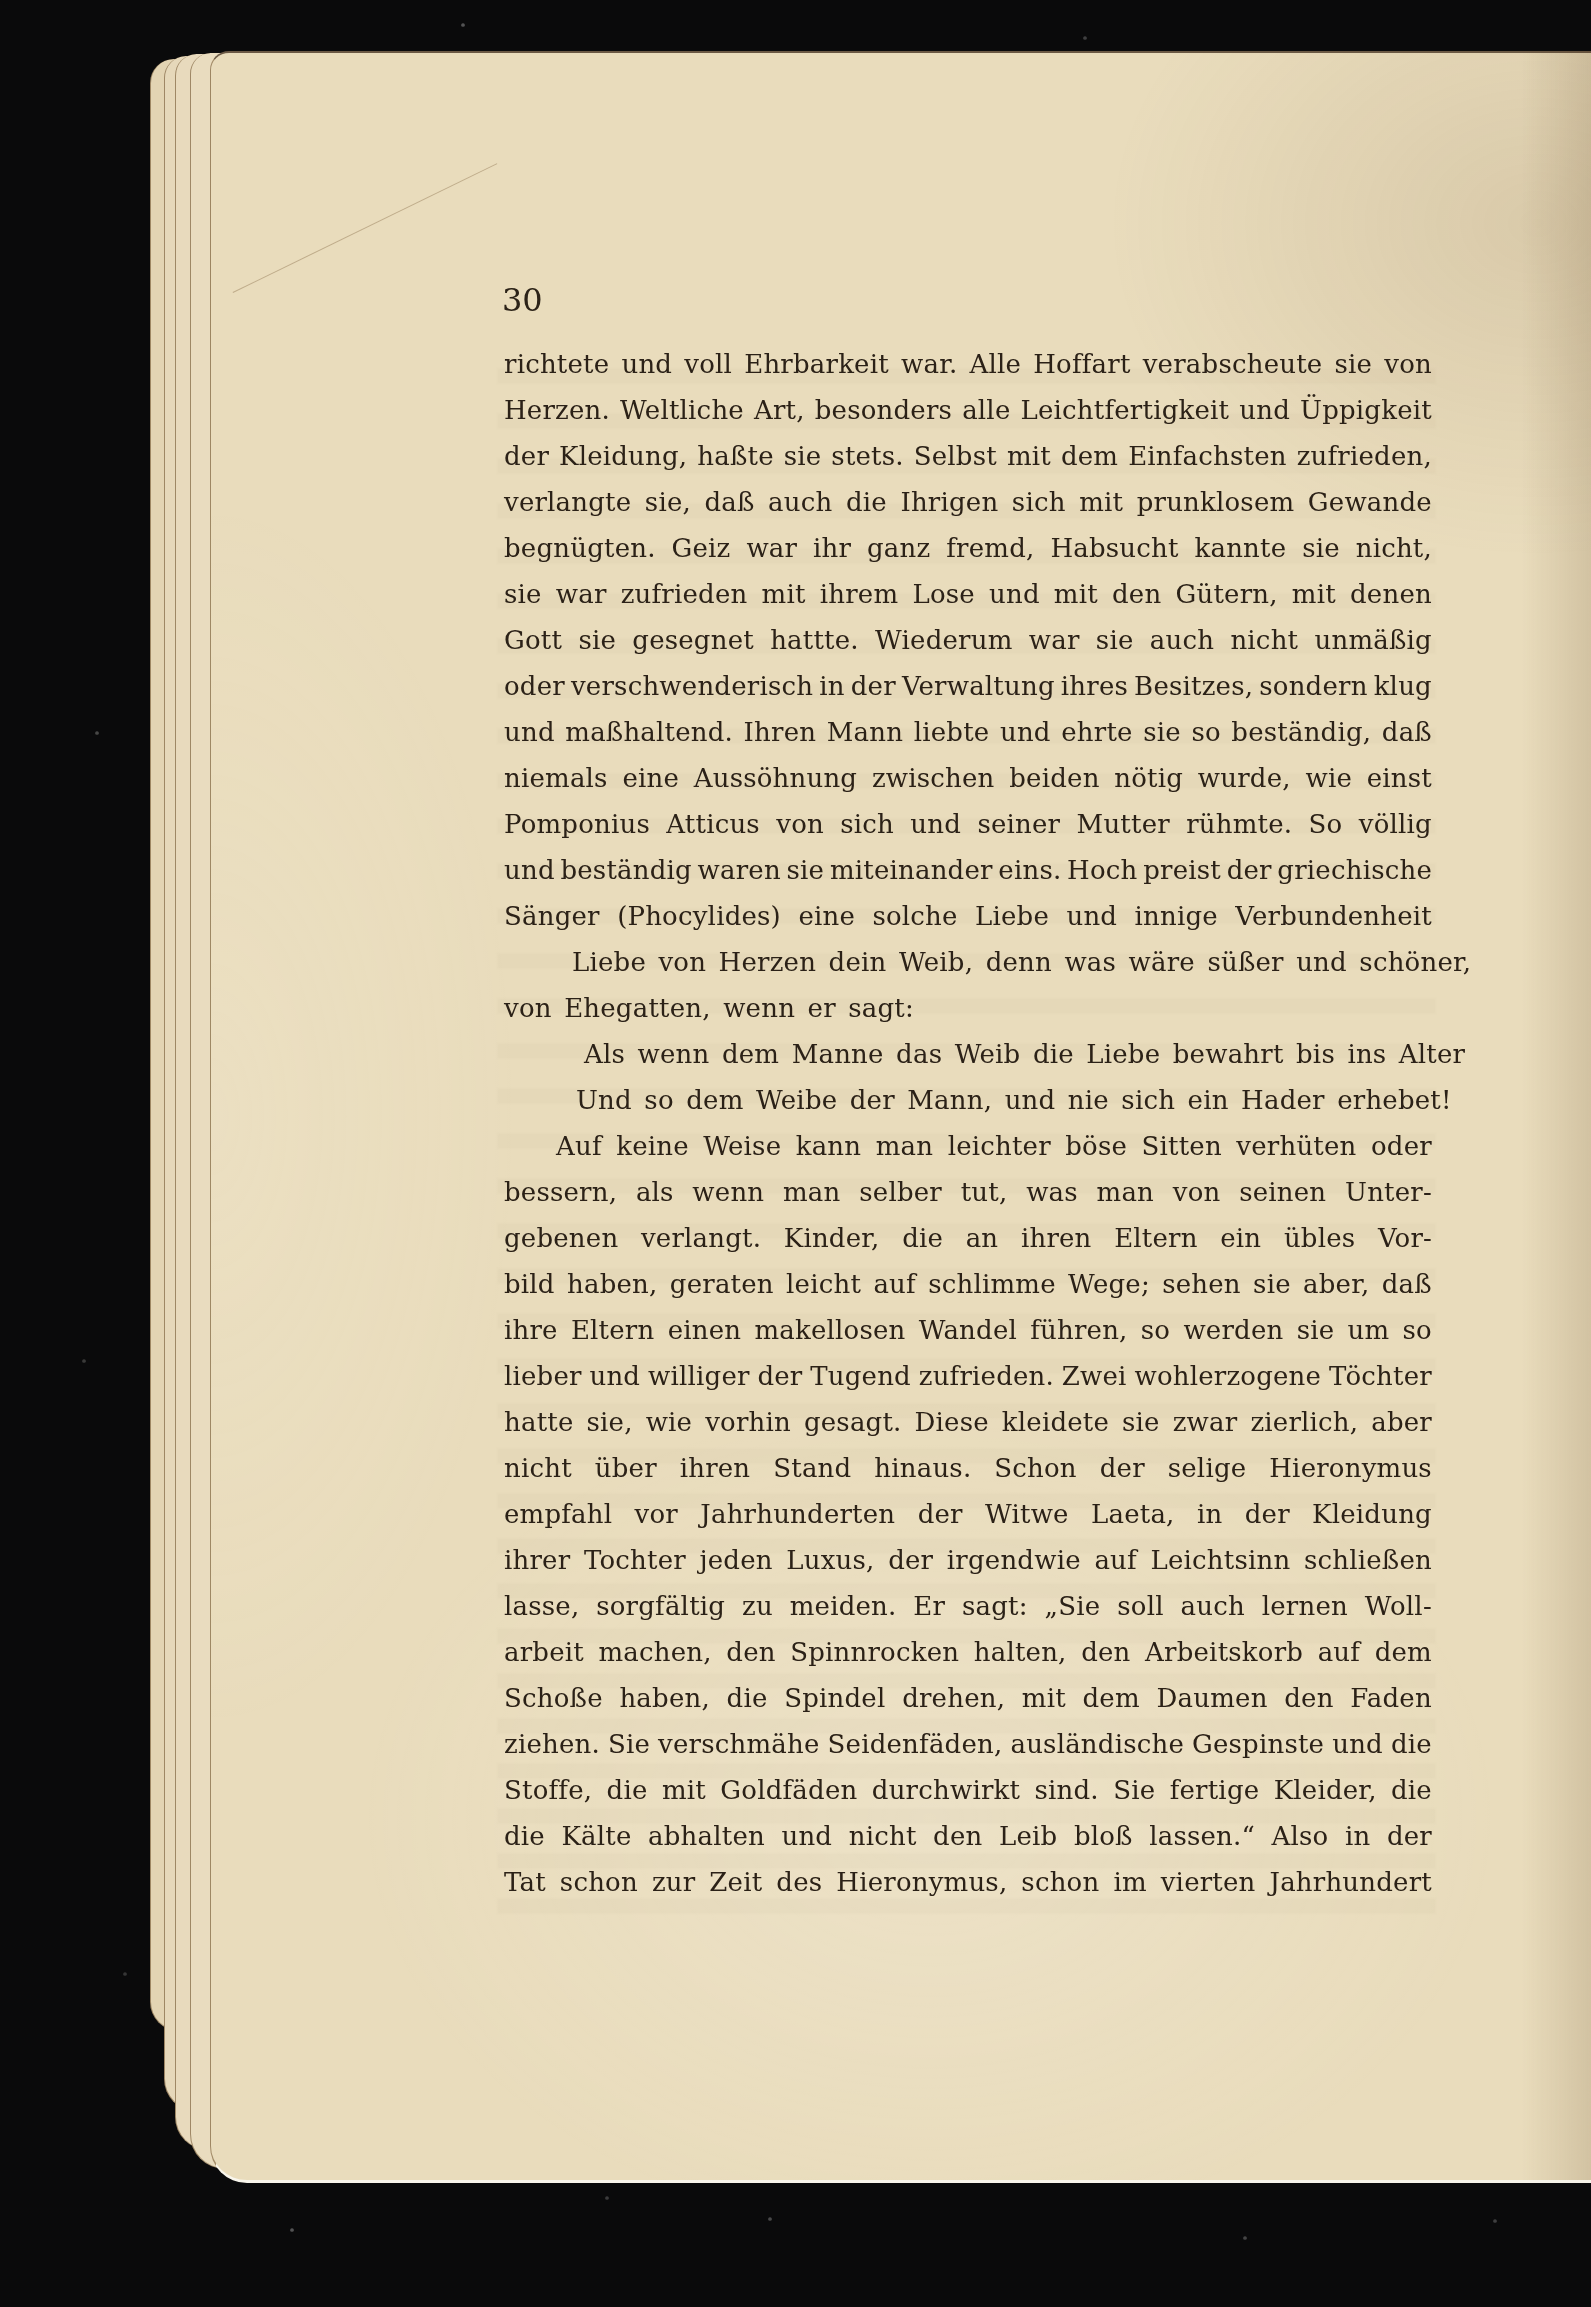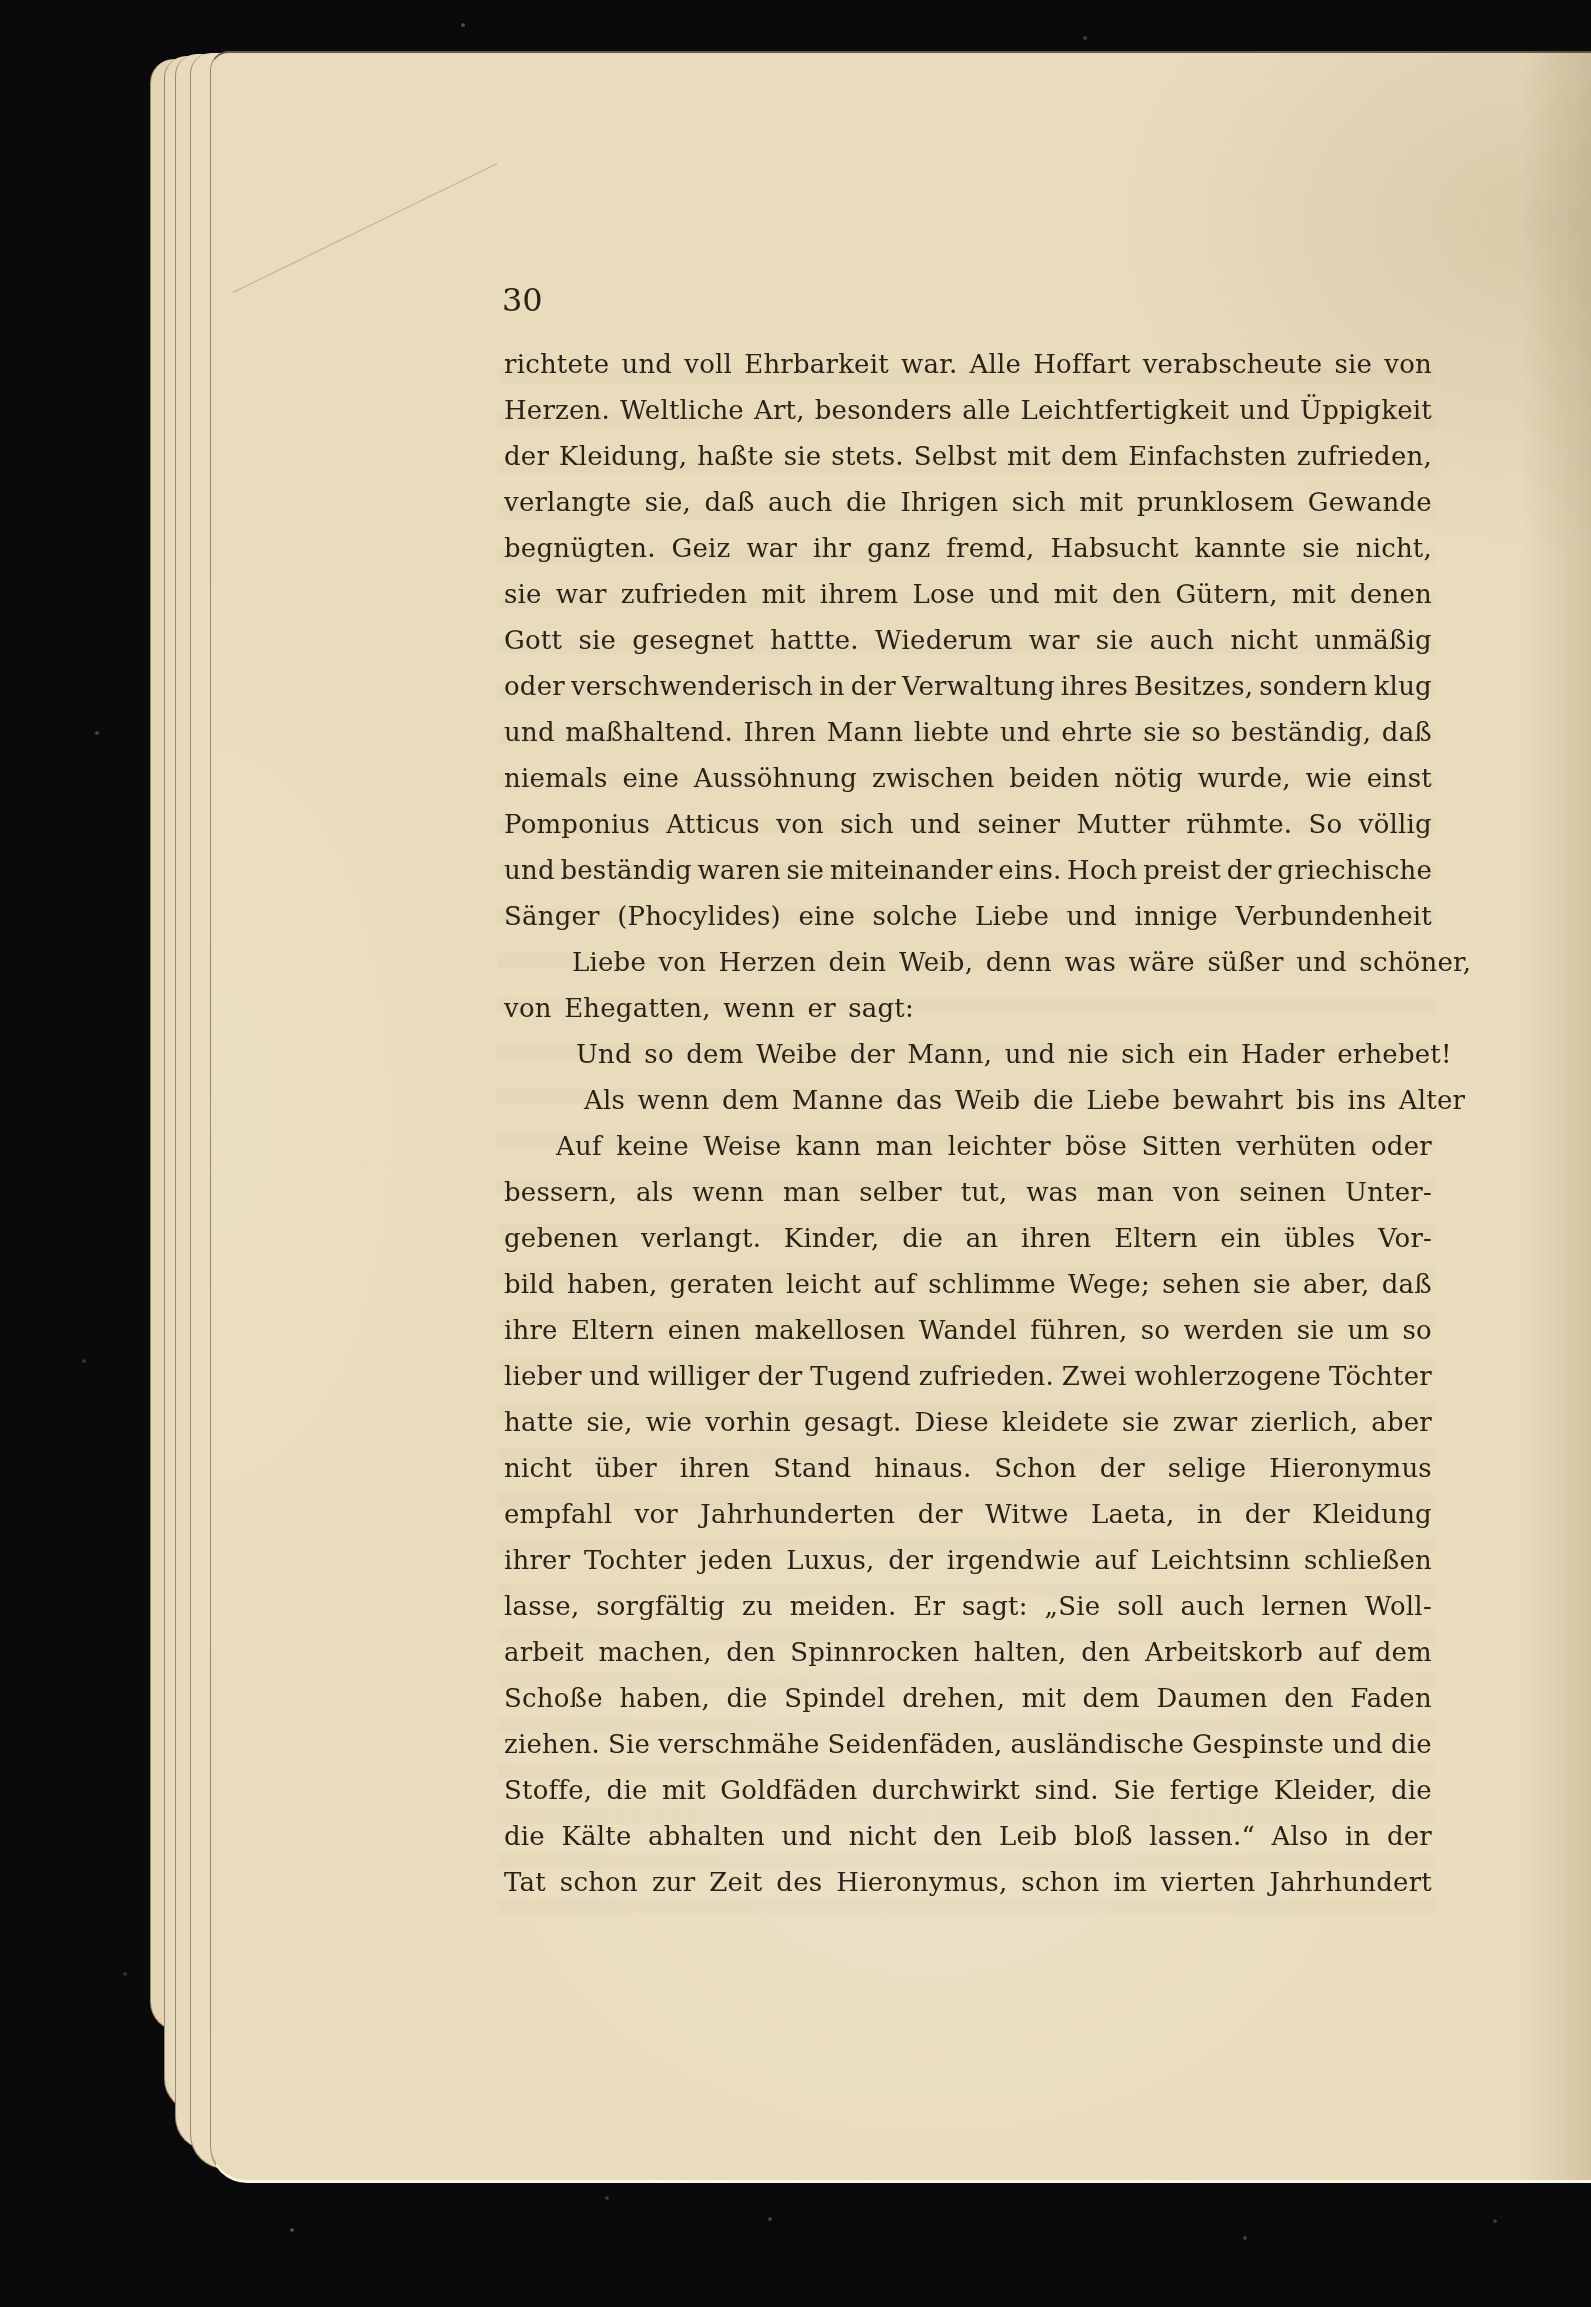--- a/index.html
+++ b/index.html
@@ -245,22 +245,22 @@
           <span>eine</span>
           <span>solche</span>
           <span>Liebe</span>
           <span>und</span>
           <span>innige</span>
           <span>Verbundenheit</span>
         </div>
       <div class="line rline ind-verse1">Liebe von Herzen dein Weib, denn was wäre süßer und schöner,</div>
 
       <div class="line rline">von Ehegatten, wenn er sagt:</div>
+      <div class="line rline ind-verse2">Als wenn dem Manne das Weib die Liebe bewahrt bis ins Alter</div>
       <div class="line rline ind-verse3">Und so dem Weibe der Mann, und nie sich ein Hader erhebet!</div>
-      <div class="line rline ind-verse2">Als wenn dem Manne das Weib die Liebe bewahrt bis ins Alter</div>
 
       <div class="line jline ind-para">
           <span>Auf</span>
           <span>keine</span>
           <span>Weise</span>
           <span>kann</span>
           <span>man</span>
           <span>leichter</span>
           <span>böse</span>
           <span>Sitten</span>

